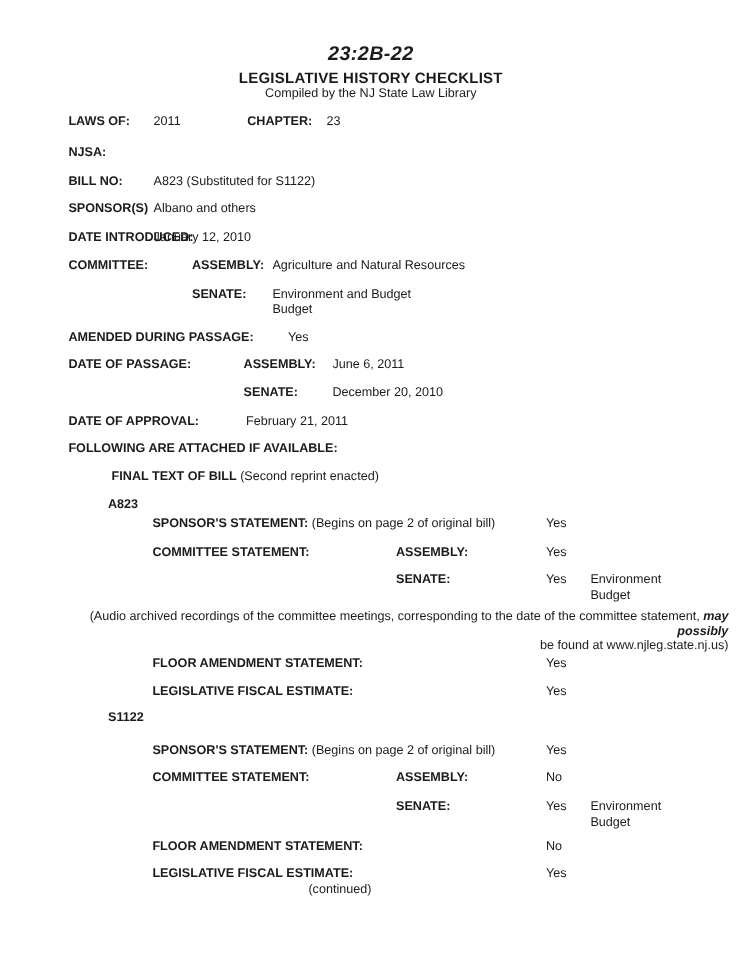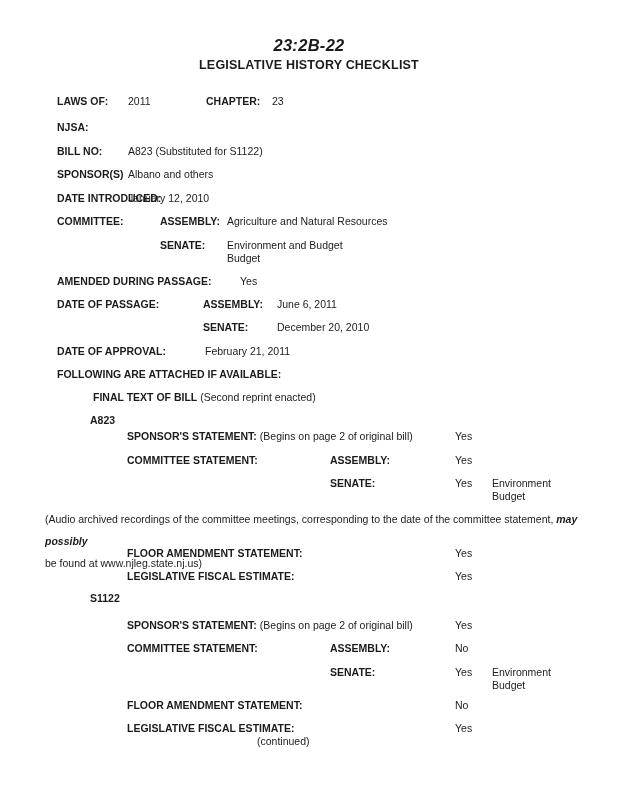--- a/index.html
+++ b/index.html
@@ -28,30 +28,32 @@
     position:absolute;left:0;right:0;top:58px;
     text-align:center;font-size:12.5px;font-weight:700;letter-spacing:.2px;
   }
   .subtitle{
     position:absolute;left:0;right:0;top:72px;
     text-align:center;font-size:10.5px;
   }
   .note{
     white-space:normal;
     width:562px;
-    line-height:22px;
+    line-height:12px;
+    text-align:right;
   }
 </style>
 </head>
 <body>
 
 <div class="page">
 
   <div class="statute">23:2B-22</div>
   <div class="title">LEGISLATIVE HISTORY CHECKLIST</div>
+  <div class="subtitle">Compiled by the NJ State Law Library</div>
 
   <div class="t b" style="left:57px;top:95px">LAWS OF:</div>
   <div class="t" style="left:128px;top:95px">2011</div>
   <div class="t b" style="left:206px;top:95px">CHAPTER:</div>
   <div class="t" style="left:272px;top:95px">23</div>
 
   <div class="t b" style="left:57px;top:121px">NJSA:</div>
 
   <div class="t b" style="left:57px;top:145px">BILL NO:</div>
   <div class="t" style="left:128px;top:145px">A823 (Substituted for S1122)</div>

